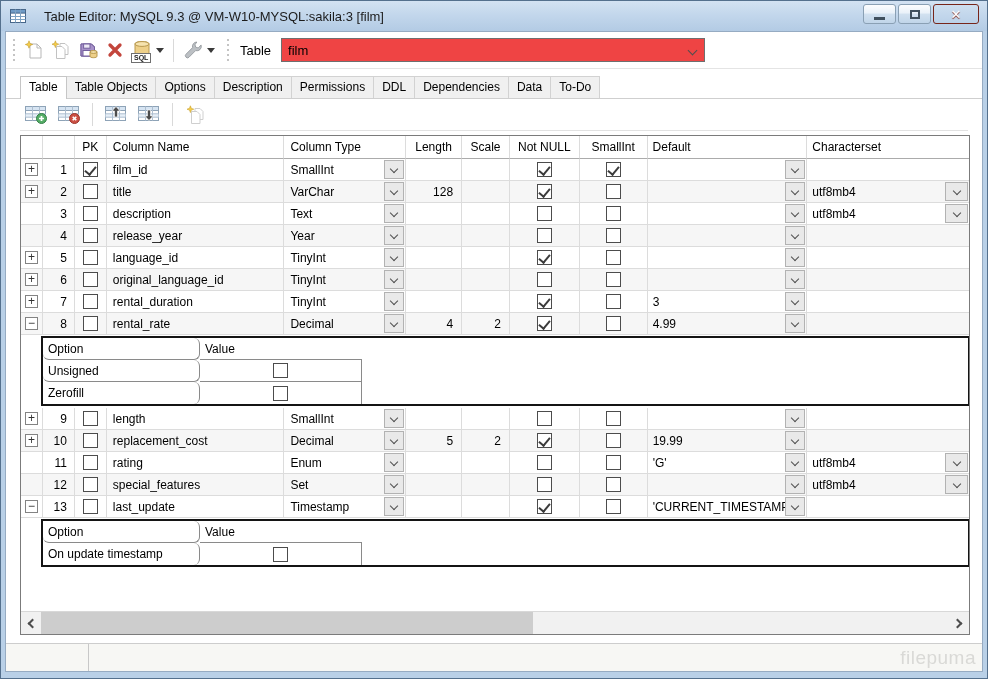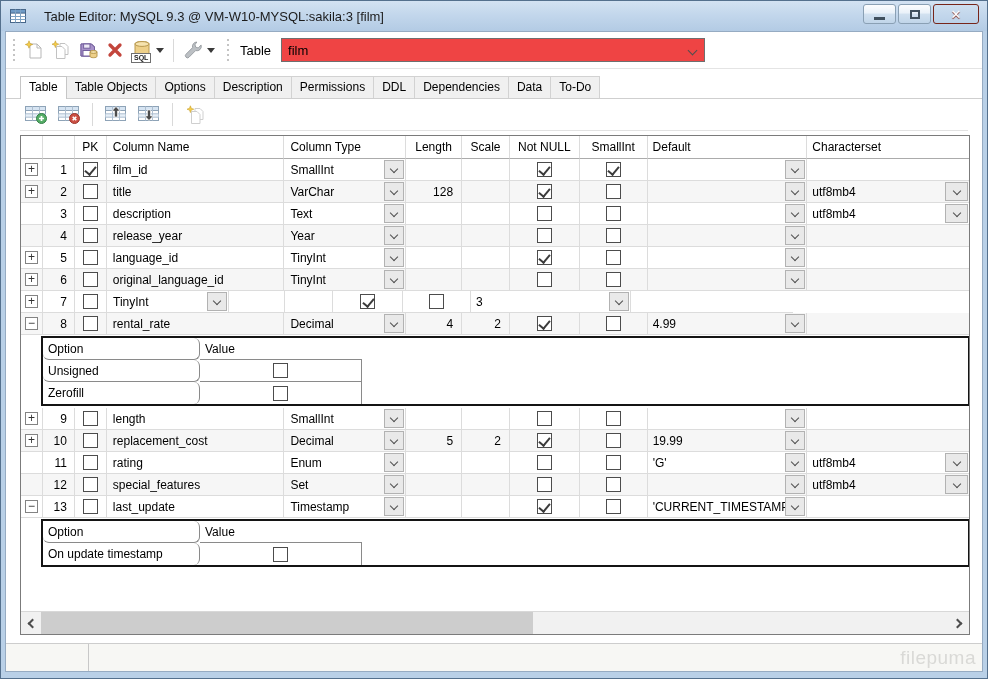--- a/index.html
+++ b/index.html
@@ -496,20 +496,21 @@
               <div class="c c-cs"></div>
             </div>
             <div class="grow">
               <div class="c c-exp">
                 <span class="expbox">+</span>
               </div>
               <div class="c c-num">7</div>
               <div class="c c-pk">
                 <span class="cb"></span>
               </div>
+              <div class="c c-name">rental_duration</div>
               <div class="c c-type">
                 <span>TinyInt</span>
                 <span class="combo-btn">
                   <i class="chev"></i>
                 </span>
               </div>
               <div class="c c-len"></div>
               <div class="c c-scale"></div>
               <div class="c c-nn">
                 <span class="cb on"></span>

